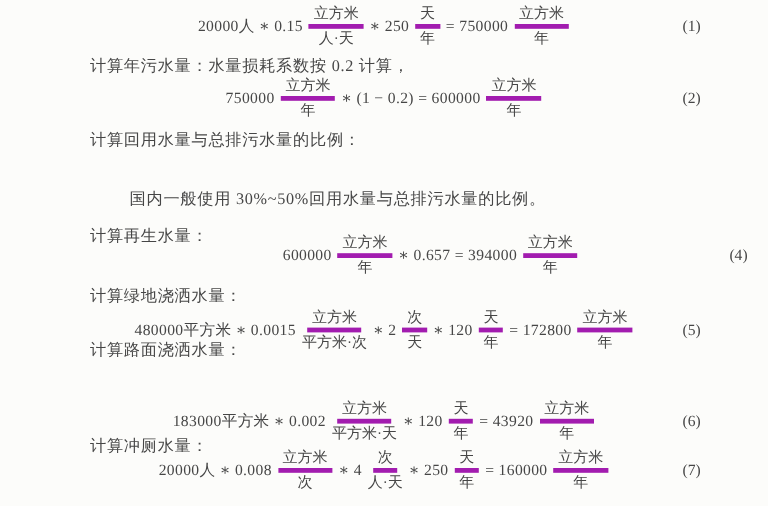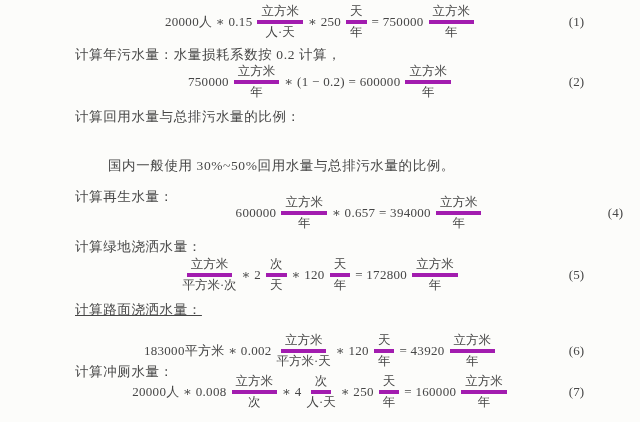--- a/index.html
+++ b/index.html
@@ -34,21 +34,21 @@
   #row-eq1 { top:3px;   height:38px; }
   #row-l1  { top:46px;  }
   #row-eq2 { top:63px;  height:38px; }
   #row-l2  { top:108px; }
   #row-eq3 { top:128px; height:22px; }
   #row-l3  { top:157px;margin-left:33px; }
   #row-l4  { top:178px;margin-top:10px; }
   #row-eq4 { top:194px; height:38px;margin-left:39px; }
   #row-l5  { top:238px; }
   #row-eq5 { top:255px; height:40px; }
-  #row-l6  { top:301px;text-decoration:underline; }
+  #row-l6  { top:283px; }
   #row-eq6 { top:317px; height:40px;margin-top:14px; }
   #row-l7  { top:363px; }
   #row-eq7 { top:372px; height:40px; }
 </style>
 </head>
 <body>
 
 <div class="page">
 
   <div class="eqrow" id="row-eq1">
@@ -109,20 +109,21 @@
           <span class="den">年</span>
         </span>
     </div>
     <span class="eqno">(4)</span>
   </div>
 
   <div class="tline" id="row-l5">计算绿地浇洒水量：</div>
 
   <div class="eqrow" id="row-eq5">
     <div class="eqbody">
+      <span class="tk">480000平方米 ∗ 0.0015</span>
       <span class="frac">
           <span class="num">立方米</span>
           <span class="den">平方米·次</span>
         </span>
       <span class="tk">∗ 2</span>
       <span class="frac">
           <span class="num">次</span>
           <span class="den">天</span>
         </span>
       <span class="tk">∗ 120</span>

